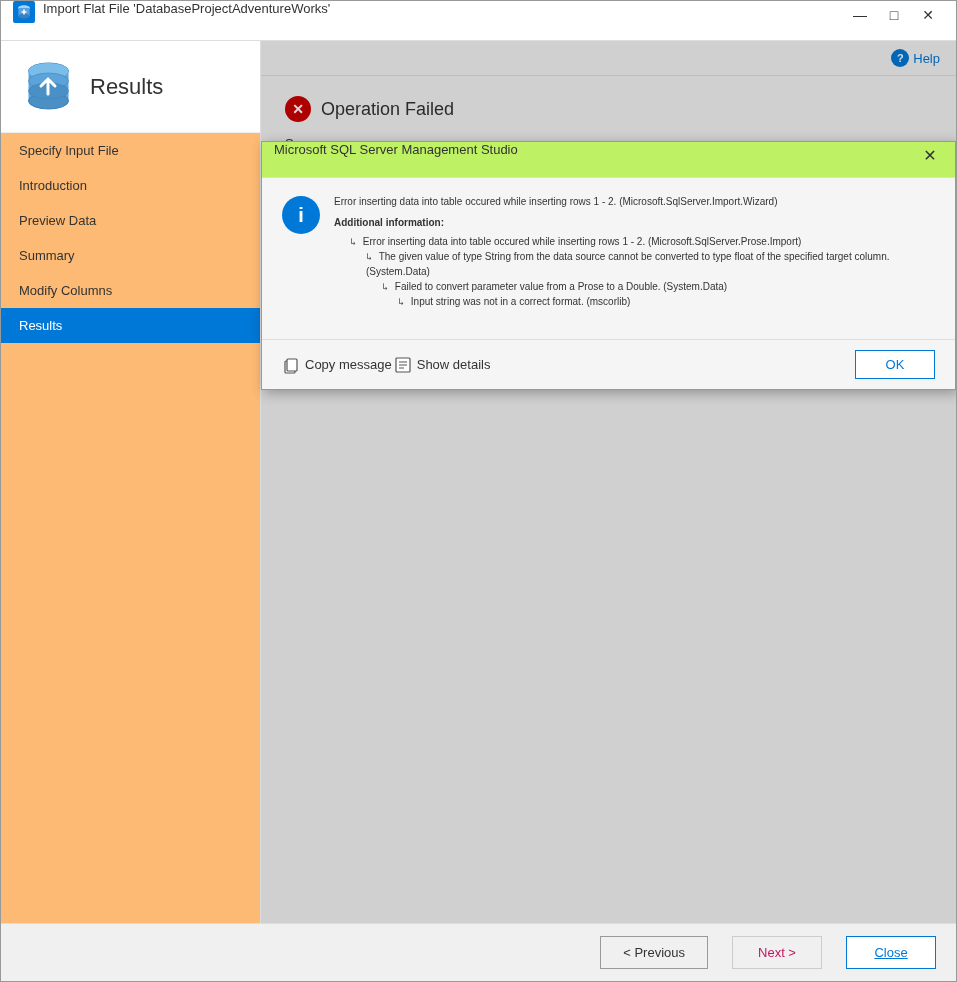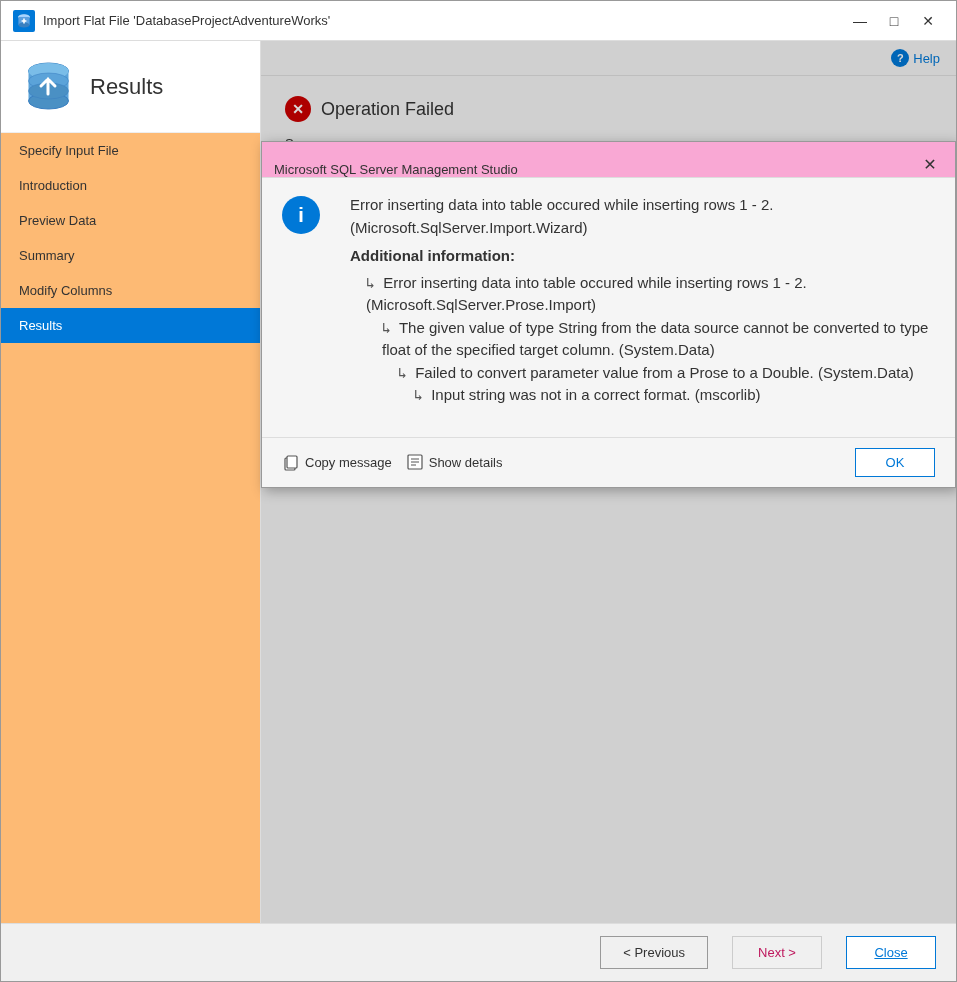--- a/index.html
+++ b/index.html
@@ -20,21 +20,21 @@
       display: flex;
       flex-direction: column;
       border: 1px solid #999;
     }
 
     
     .titlebar {
       background: #fff;
       height: 40px;
       display: flex;
-      align-items: center;
+      align-items: flex-start;
       padding: 0 12px;
       border-bottom: 1px solid #ddd;
       flex-shrink: 0;
     }
     .titlebar-icon {
       width: 22px;
       height: 22px;
       margin-right: 8px;
       background: #0078d7;
       border-radius: 2px;
@@ -282,24 +282,24 @@
     }
 
     .modal {
       background: #f5f5f5;
       border: 1px solid #999;
       width: 800px;
       box-shadow: 3px 3px 12px rgba(0,0,0,0.3);
     }
 
     .modal-titlebar {
-      background: #f9a8d4;
+      background: #bef264;
       height: 36px;
       display: flex;
-      align-items: flex-end;
+      align-items: flex-start;
       padding: 0 12px;
       border-bottom: 1px solid #ddd;
     }
     .modal-title-text {
       flex: 1;
       font-size: 13px;
       color: #333;
     }
     .modal-close-btn {
       width: 26px;
@@ -332,24 +332,23 @@
       color: white;
       font-size: 20px;
       font-weight: bold;
       display: flex;
       align-items: center;
       justify-content: center;
       flex-shrink: 0;
       margin-top: 2px;
     }
     .modal-error-text {
-      font-size: 15px;
+      font-size: 10px;
       color: #333;
       line-height: 1.5;
-      margin-left: 16px;
     }
     .modal-error-main {
       margin-bottom: 6px;
     }
     .modal-additional {
       font-weight: bold;
       margin-bottom: 4px;
     }
 
     .indent-1 { padding-left: 16px; position: relative; }
@@ -365,21 +364,21 @@
     .modal-footer {
       display: flex;
       align-items: center;
       padding: 10px 20px;
       border-top: 1px solid #ddd;
       background: #f5f5f5;
       gap: 16px;
     }
     .modal-footer-actions {
       display: flex;
-      gap: 14px;
+      gap: 2px;
       flex: 1;
       align-items: center;
       text-align: center;
     }
     .modal-action-link {
       color: #333;
       text-decoration: none;
       font-size: 13px;
       display: flex;
       align-items: center;

